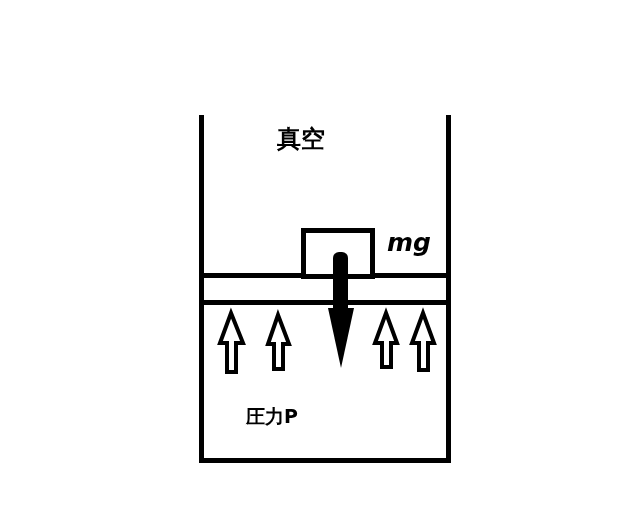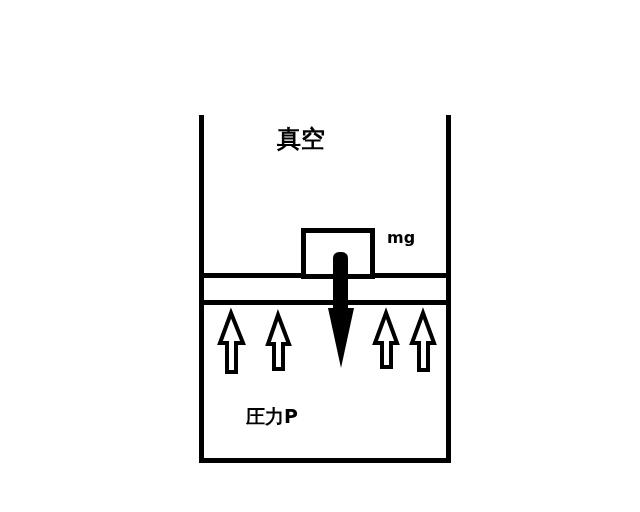--- a/index.html
+++ b/index.html
@@ -1,20 +1,20 @@
 <!DOCTYPE html>
 <html><head>
 <meta charset="utf-8">
 <style>
   html, body { margin:0; padding:0; background:#ffffff; }
   body { width:640px; height:512px; position:relative; overflow:hidden; font-family:"DejaVu Sans", sans-serif; }
   svg { position:absolute; left:0; top:0; }
   .lbl { position:absolute; font-weight:bold; color:#000; white-space:nowrap; }
   .vacuum { left:277px; top:76px; font-size:24px;margin-top:47px; }
-  .mg { left:387px; top:228px; font-size:16px; }
+  .mg { left:387px; top:228px; font-size:25px;font-style:italic; }
   .pressure { left:246px; top:404px; font-size:19px; }
 </style>
 </head>
 <body>
 
 <svg width="640" height="512" viewBox="0 0 640 512">
 
   <g fill="#000">
     <rect x="199" y="115" width="5" height="348"></rect>
     <rect x="446" y="115" width="5" height="348"></rect>

